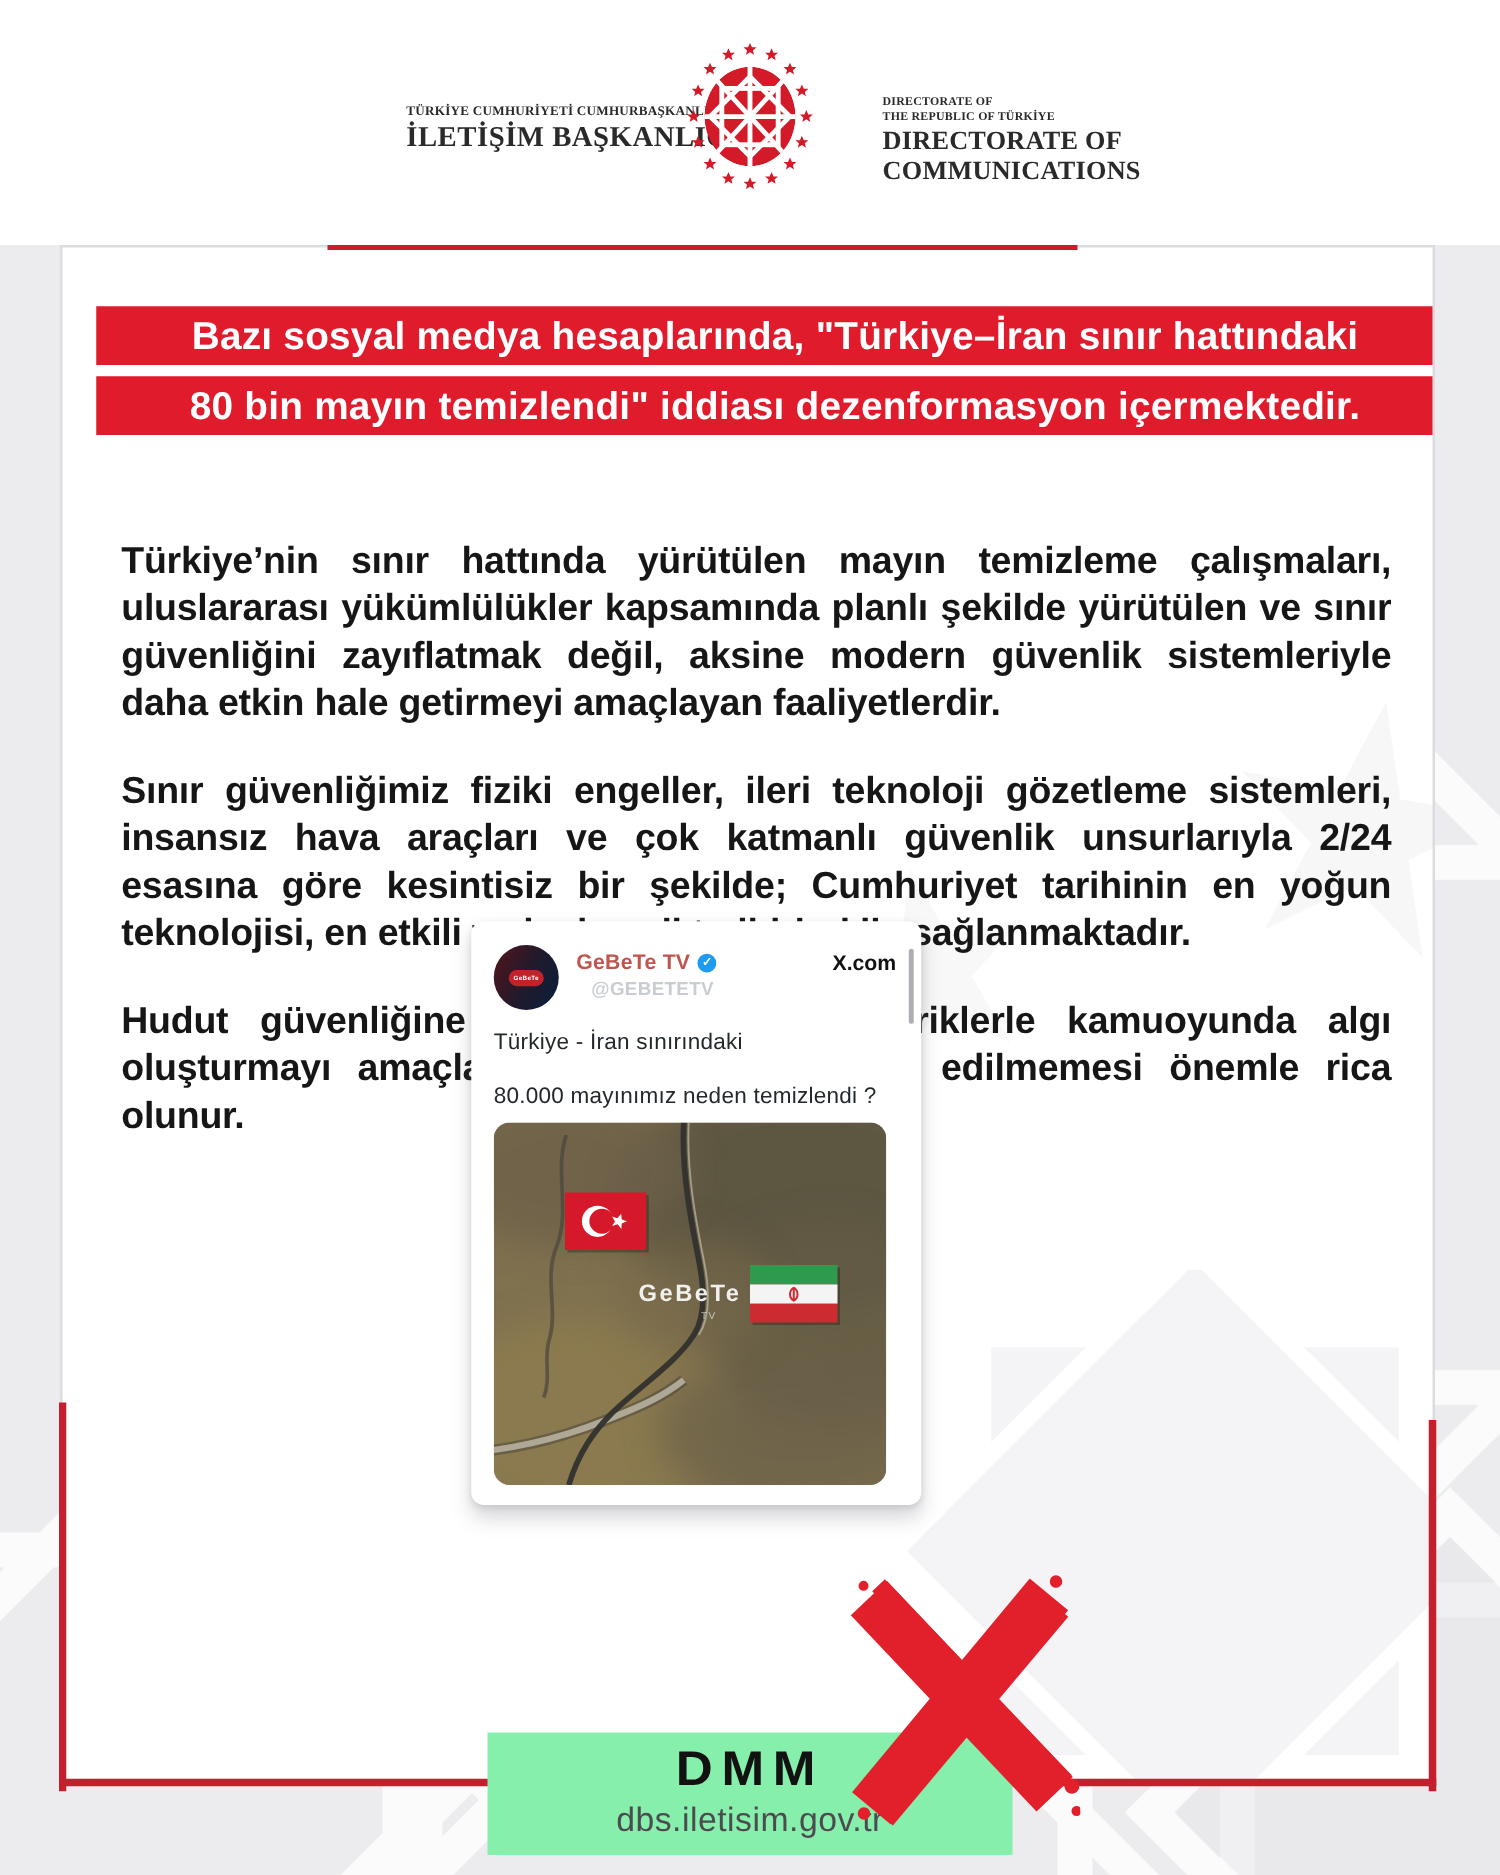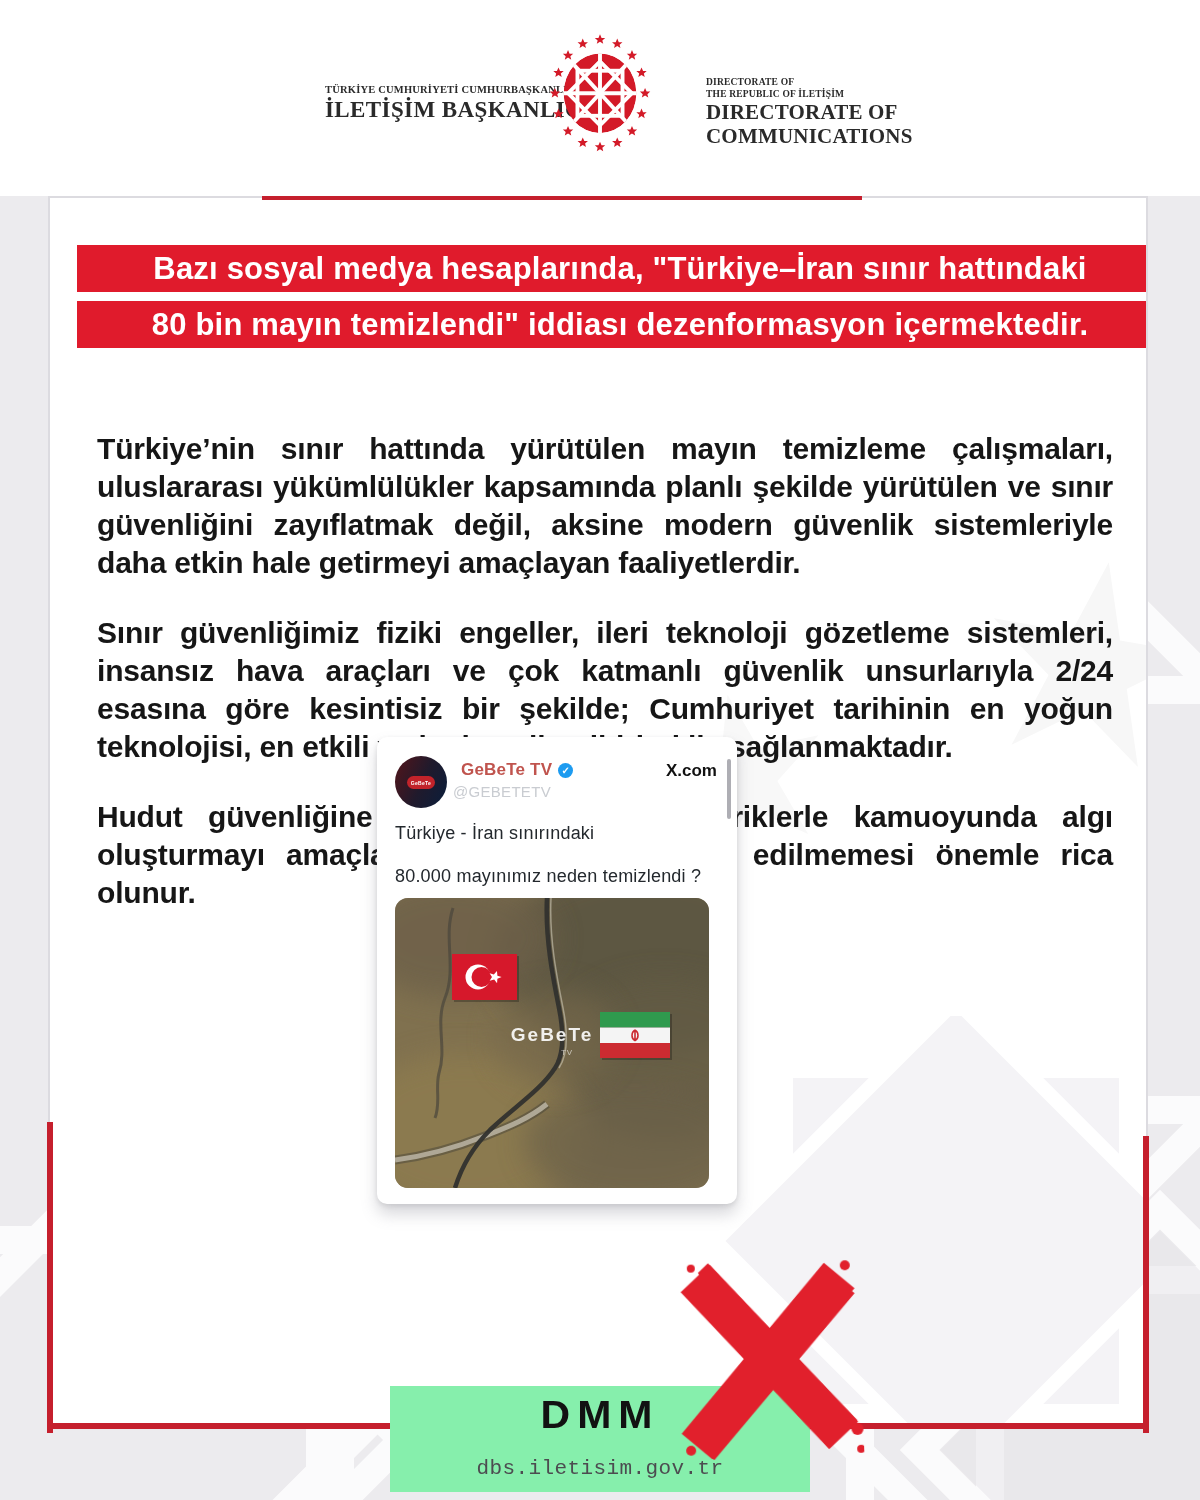--- a/index.html
+++ b/index.html
@@ -54,36 +54,36 @@
          box-shadow:0 10px 16px rgba(110,110,125,.28),0 2px 5px rgba(0,0,0,.10);z-index:2;padding-left:10px;}
   .tweet .avatar{position:absolute;left:18px;top:19px;width:52px;height:52px;border-radius:50%;
          background:linear-gradient(115deg,#45161f 15%,#201a2c 52%,#0f1d38 88%);overflow:hidden;}
   .tweet .avatar .pill{position:absolute;left:12px;top:20px;width:28px;height:13px;border-radius:7px;
          background:#c2232a;display:flex;align-items:center;justify-content:center;}
   .tweet .avatar .pill span{color:#fff;font-size:5px;font-weight:bold;letter-spacing:.3px;}
   .tweet .name-row{position:absolute;left:84px;top:23px;display:flex;align-items:center;gap:6px;}
   .tweet .name{color:#c0544e;font-weight:bold;font-size:17px;letter-spacing:.2px;}
   .tweet .verified{width:15px;height:15px;border-radius:50%;background:#1d9bf0;color:#fff;font-size:10px;
          display:flex;align-items:center;justify-content:center;font-weight:bold;}
-  .tweet .handle{position:absolute;left:76px;top:46px;color:#c9ccd1;font-size:15px;font-weight:normal;letter-spacing:.3px;}
+  .tweet .handle{position:absolute;left:96px;top:46px;color:#c9ccd1;font-size:15px;font-weight:bold;letter-spacing:.3px;}
   .tweet .source{position:absolute;right:20px;top:24px;color:#111;font-size:17px;font-weight:bold;}
   .tweet .scrollbar{position:absolute;right:6px;top:22px;width:4px;height:60px;background:#aeaeb4;border-radius:2px;}
   .tweet .t-line{position:absolute;left:18px;color:#23282d;font-size:18px;letter-spacing:.2px;}
   .tweet .t1{top:86px;}
   .tweet .t2{top:129px;}
   .tweet .media{position:absolute;left:18px;top:161px;width:314px;height:290px;border-radius:13px;overflow:hidden;}
 
   
   .x-mark{position:absolute;left:676px;top:1256px;z-index:6;transform:rotate(-2deg);}
 
   
   .dmm-block{position:absolute;left:390px;top:1386px;width:420px;background:#86efac;text-align:center;
              padding:6px 0 12px 0;z-index:5;}
   .dmm-logo{font-size:41px;font-weight:bold;color:#121212;letter-spacing:7px;transform:scaleY(.95);}
-  .dmm-url{font-size:21px;color:#4c4c50;margin-top:18px;letter-spacing:.4px;font-family:Liberation Mono, monospace;}
+  .dmm-url{font-size:27px;color:#4c4c50;margin-top:2px;letter-spacing:.4px;}
 </style>
 </head>
 <body>
 
 <div class="page">
 
   <div class="bg-pattern">
     <svg width="1200" height="1304" viewBox="0 0 1200 1304">
       <g fill="none" stroke="#ffffff" stroke-width="28" opacity="0.8">
         <rect x="920" y="494" width="420" height="420"></rect>
@@ -140,21 +140,21 @@
         <use href="#st" transform="translate(12.1,91.7)"></use>
         <use href="#st" transform="translate(8,68)"></use>
         <use href="#st" transform="translate(12.1,44.3)"></use>
         <use href="#st" transform="translate(23.1,24.2)"></use>
         <use href="#st" transform="translate(40.1,10.9)"></use>
       </g>
     </svg>
 
     <div class="logo-right">
       <div class="small">DIRECTORATE OF</div>
-      <div class="small">THE REPUBLIC OF İLETİŞİM</div>
+      <div class="small">THE REPUBLIC OF TÜRKİYE</div>
       <div class="big">DIRECTORATE OF</div>
       <div class="big">COMMUNICATIONS</div>
     </div>
   </div>
 
   <div class="card">
     <div class="card-inner">
       <svg class="card-ornament" width="500" height="450" viewBox="0 0 500 450">
         <g stroke="#ffffff" stroke-width="14" fill="#f4f3f6">
           <rect x="80" y="55" width="340" height="340"></rect>

